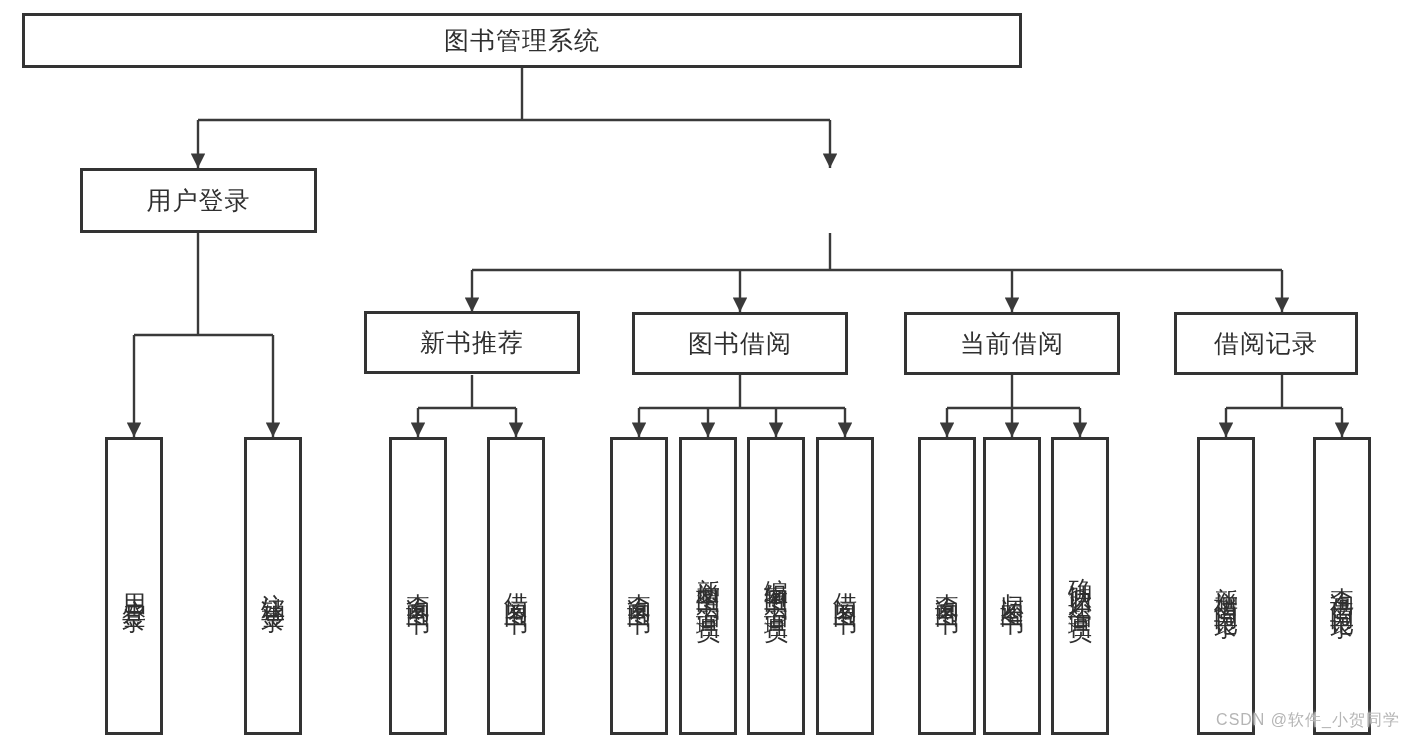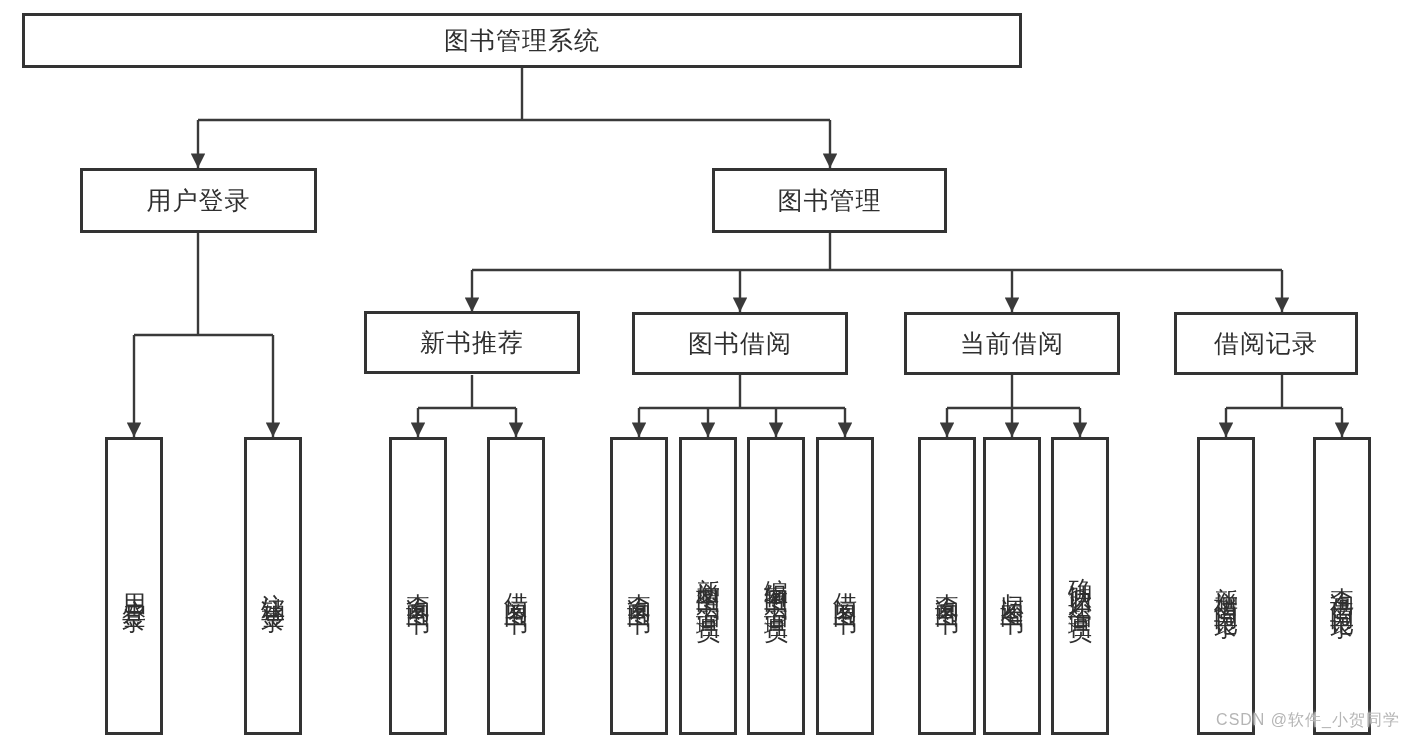--- a/index.html
+++ b/index.html
@@ -115,23 +115,20 @@
     <path class="ln" d="M1342,408 V437" marker-end="url(#ah)"></path>
   </svg>
 
   <div class="box" style="left:22px; top:13px; width:1000px; height:55px;">
     <span class="label">图书管理系统</span>
   </div>
 
   <div class="box" style="left:80px; top:168px; width:237px; height:65px;">
     <span class="label">用户登录</span>
   </div>
-  <div class="box" style="left:712px; top:168px; width:235px; height:65px;">
-    <span class="label">图书管理</span>
-  </div>
 
   <div class="box" style="left:364px; top:311px; width:216px; height:63px;">
     <span class="label">新书推荐</span>
   </div>
   <div class="box" style="left:904px; top:312px; width:216px; height:63px;">
     <span class="label">当前借阅</span>
   </div>
   <div class="box" style="left:632px; top:312px; width:216px; height:63px;">
     <span class="label">图书借阅</span>
   </div>

